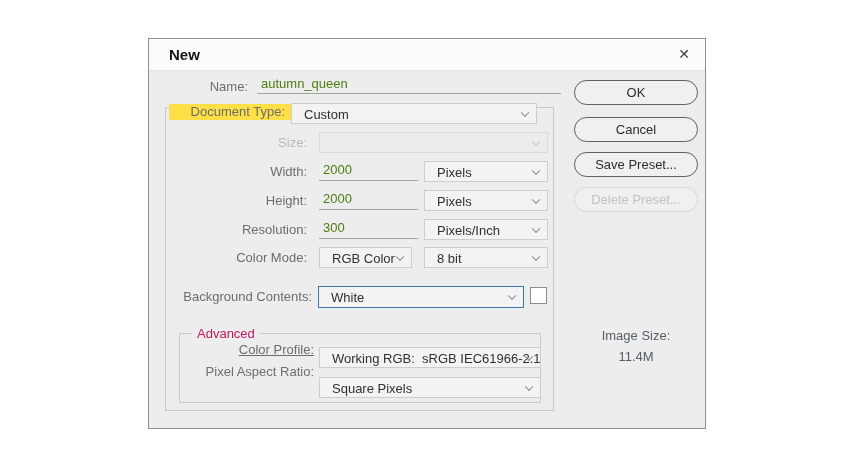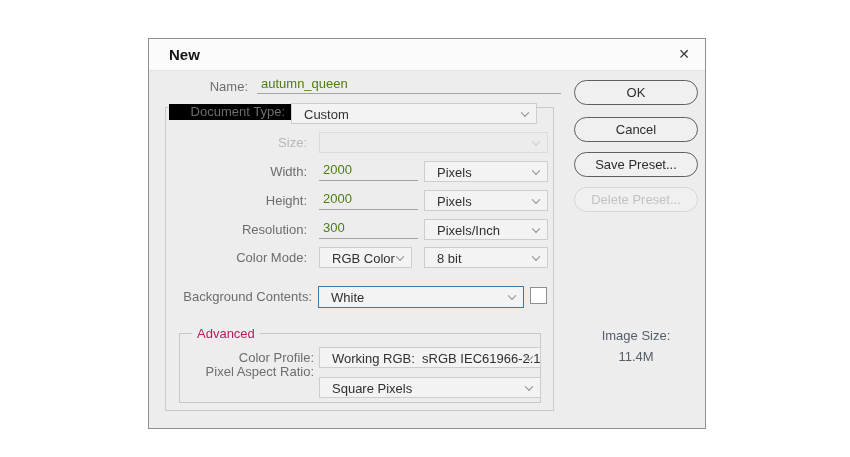--- a/index.html
+++ b/index.html
@@ -24,21 +24,21 @@
     position:absolute; left:20px; top:0; line-height:31px;
     font-size:15px; font-weight:bold; color:#141414;
   }
   .titlebar .close {
     position:absolute; right:11px; top:0; width:20px; height:31px;
     line-height:31px; text-align:center; font-size:14px; color:#3f3f3f;
     cursor:pointer;
   }
   .lbl { position:absolute; height:16px; line-height:16px; text-align:right; color:#6d6d6d; white-space:pre; }
   .lbl.disabled { color:#b7b7b7; }
-  .masked { background:#000000; z-index:2; }
+  .masked { background:#fde047; z-index:2; }
 
   input.uline {
     position:absolute; background:transparent; border:none;
     border-bottom:1px solid #a3a3a3; font-family:"Liberation Sans",sans-serif;
     font-size:13px; color:#4d7c0f; padding:0 2px 2px 4px; outline:none;
   }
   #name-input { left:108px; top:36px; width:304px; height:19px; }
   #width-input  { left:170px; top:122px; width:99px; height:20px; }
   #height-input { left:170px; top:151px; width:99px; height:20px; }
   #res-input    { left:170px; top:180px; width:99px; height:20px; }
@@ -72,21 +72,21 @@
   #aspect-dd  { left:170px; top:338px; width:222px; }
 
   #lbl-name    { left:0;    top:40px;  width:99px;  }
   #lbl-doctype { left:20px; top:65px;  width:122px; padding-right:6px; }
   #lbl-size    { left:60px; top:96px;  width:98px;  }
   #lbl-width   { left:60px; top:125px; width:98px;  }
   #lbl-height  { left:60px; top:154px; width:98px;  }
   #lbl-res     { left:60px; top:183px; width:98px;text-align:right;  }
   #lbl-mode    { left:60px; top:211px; width:98px;  }
   #lbl-bg      { left:20px; top:250px; width:143px; }
-  #lbl-profile { left:40px; top:311px; width:125px; }
+  #lbl-profile { left:40px; top:303px; width:125px;text-decoration:underline; }
   #lbl-aspect  { left:30px; top:325px; width:135px; }
 
   .groupbox {
     position:absolute; left:16px; top:68px; width:389px; height:304px;
     border:1px solid #c9c9c9; z-index:1;
   }
   .advbox {
     position:absolute; left:30px; top:294px; width:362px; height:70px;
     border:1px solid #c9c9c9; z-index:1;
   }

